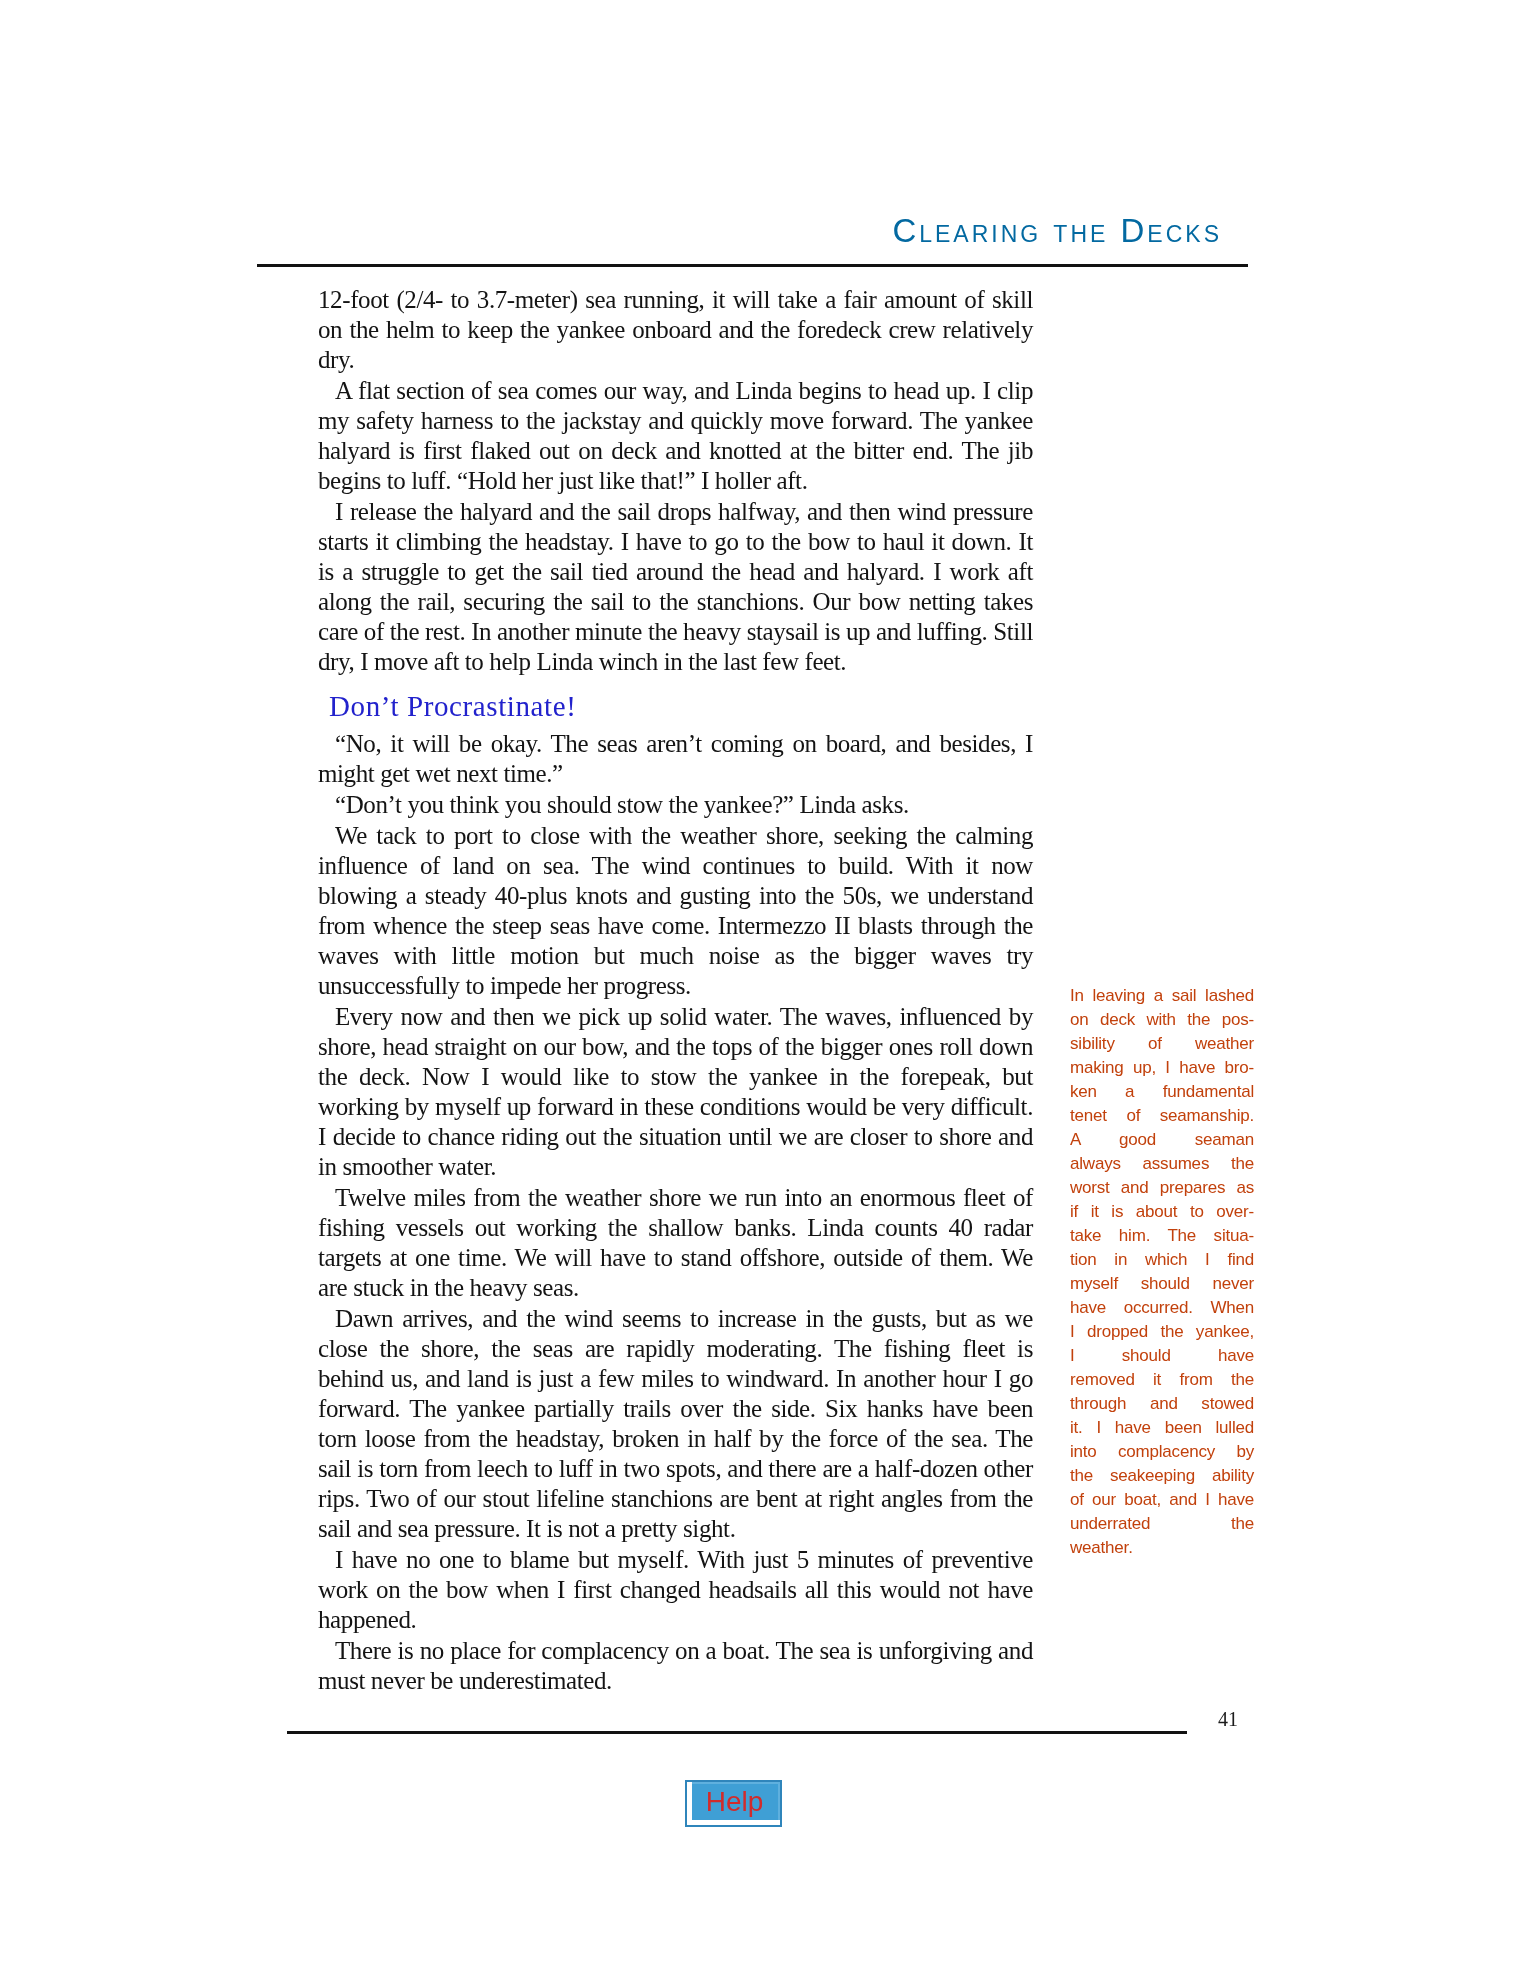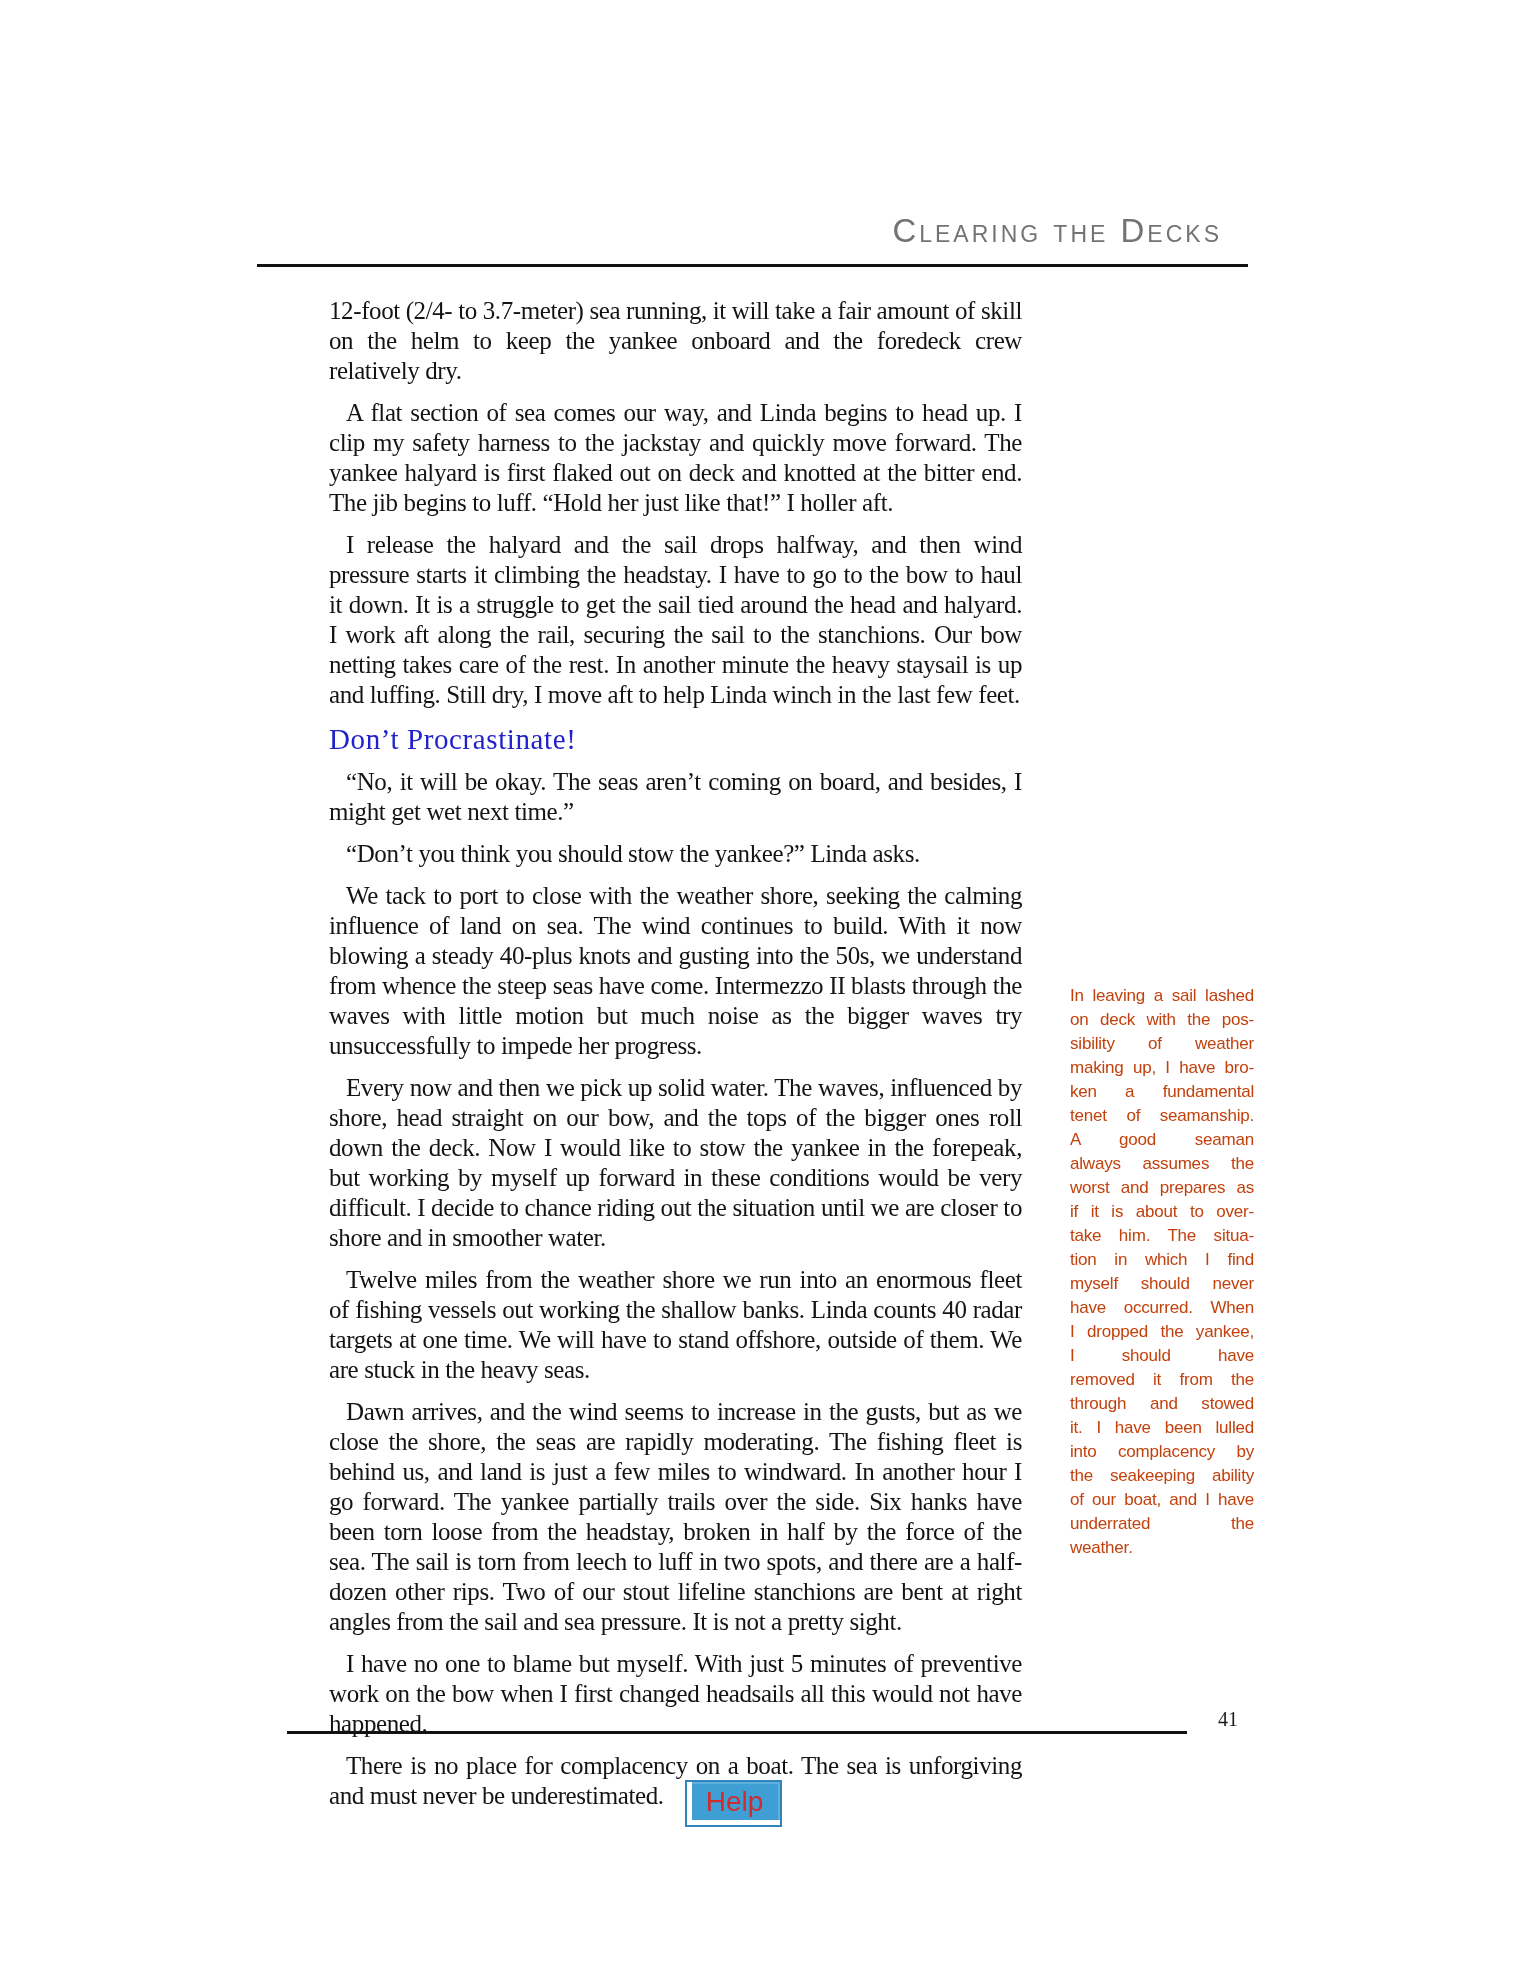--- a/index.html
+++ b/index.html
@@ -16,21 +16,21 @@
   
   .running-head {
     position: absolute;
     top: 212px;
     right: 308px;
     font-family: "Liberation Sans", sans-serif;
     font-variant: small-caps;
     font-weight: 400;
     font-size: 33px;
     letter-spacing: 3px;
-    color: #737373;
+    color: #0369a1;
     white-space: nowrap;
   }
   .head-rule {
     position: absolute;
     left: 257px;
     top: 264px;
     width: 991px;
     height: 3px;
     background: #111111;
   }
@@ -40,21 +40,21 @@
     position: absolute;
     left: 317px;
     top: 284px;
     width: 717px;
     font-size: 25px;
     line-height: 30px;
     letter-spacing: -0.4px;
     text-align: justify;
   }
   .main-col p {
-    margin: 12px;
+    margin: 1px;
     text-indent: 17px;
   }
   .plist.first p:first-of-type { text-indent: 0; }
   .section-heading {
     margin: 13px 0 7px 12px;
     font-family: "Liberation Serif", serif;
     font-weight: 500;
     font-size: 29px;
     line-height: 32px;
     letter-spacing: 0.6px;

